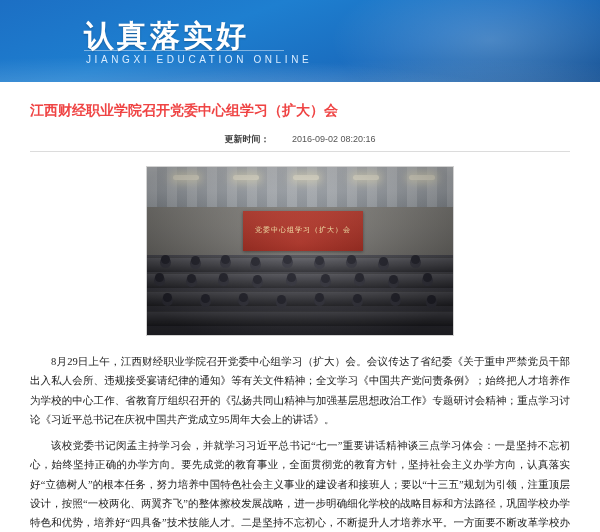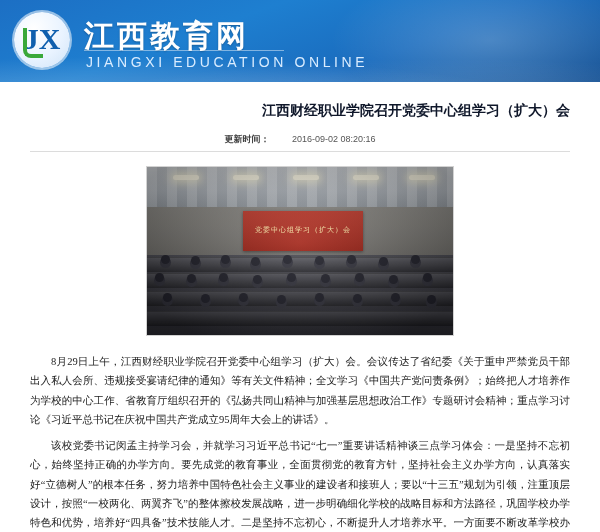--- a/index.html
+++ b/index.html
@@ -85,21 +85,21 @@
     font-weight: bold;
     color: #ffffff;
     letter-spacing: 3px;
     text-shadow: 0 1px 2px rgba(0,0,0,0.25);
     white-space: nowrap;
   }
   .brand-en {
     position: absolute;
     left: 86px;
     top: 54px;
-    font-size: 14px;
+    font-size: 10px;
     letter-spacing: 3.6px;
     color: #d9ecff;
     white-space: nowrap;
   }
   .brand-sep {
     position: absolute;
     left: 84px;
     top: 50px;
     width: 200px;
     height: 1px;
@@ -107,25 +107,25 @@
   }
 
   
   .article {
     padding: 0 30px;
     box-sizing: border-box;
     width: 600px;
   }
   .title {
     margin: 18px 0 0 0;
-    text-align: right;
+    text-align: left;
     font-family: "Liberation Serif", serif;
     font-size: 14px;
     font-weight: bold;
-    color: #0f172a;
+    color: #ef4444;
     line-height: 1.5;
   }
   .meta {
     margin-top: 12px;
     text-align: center;
     font-size: 9px;
     color: #555;
   }
   .meta .label {
     font-weight: bold;
@@ -209,26 +209,22 @@
 </style>
 </head>
 <body>
 
 <div class="page">
 
   <div class="banner">
     <div class="glow"></div>
     <div class="wave"></div>
 
-    <div class="logo-mark">
-      <span class="glyph">JX</span>
-      <span class="glyph-green"></span>
-    </div>
-
-    <div class="brand-cn">江西教育网</div>
+
+    <div class="brand-cn">认真落实好</div>
     <div class="brand-sep"></div>
     <div class="brand-en">JIANGXI  EDUCATION  ONLINE</div>
   </div>
 
   <div class="article">
 
     <div class="title">江西财经职业学院召开党委中心组学习（扩大）会</div>
 
     <div class="meta">
       <span class="label">更新时间：</span>

